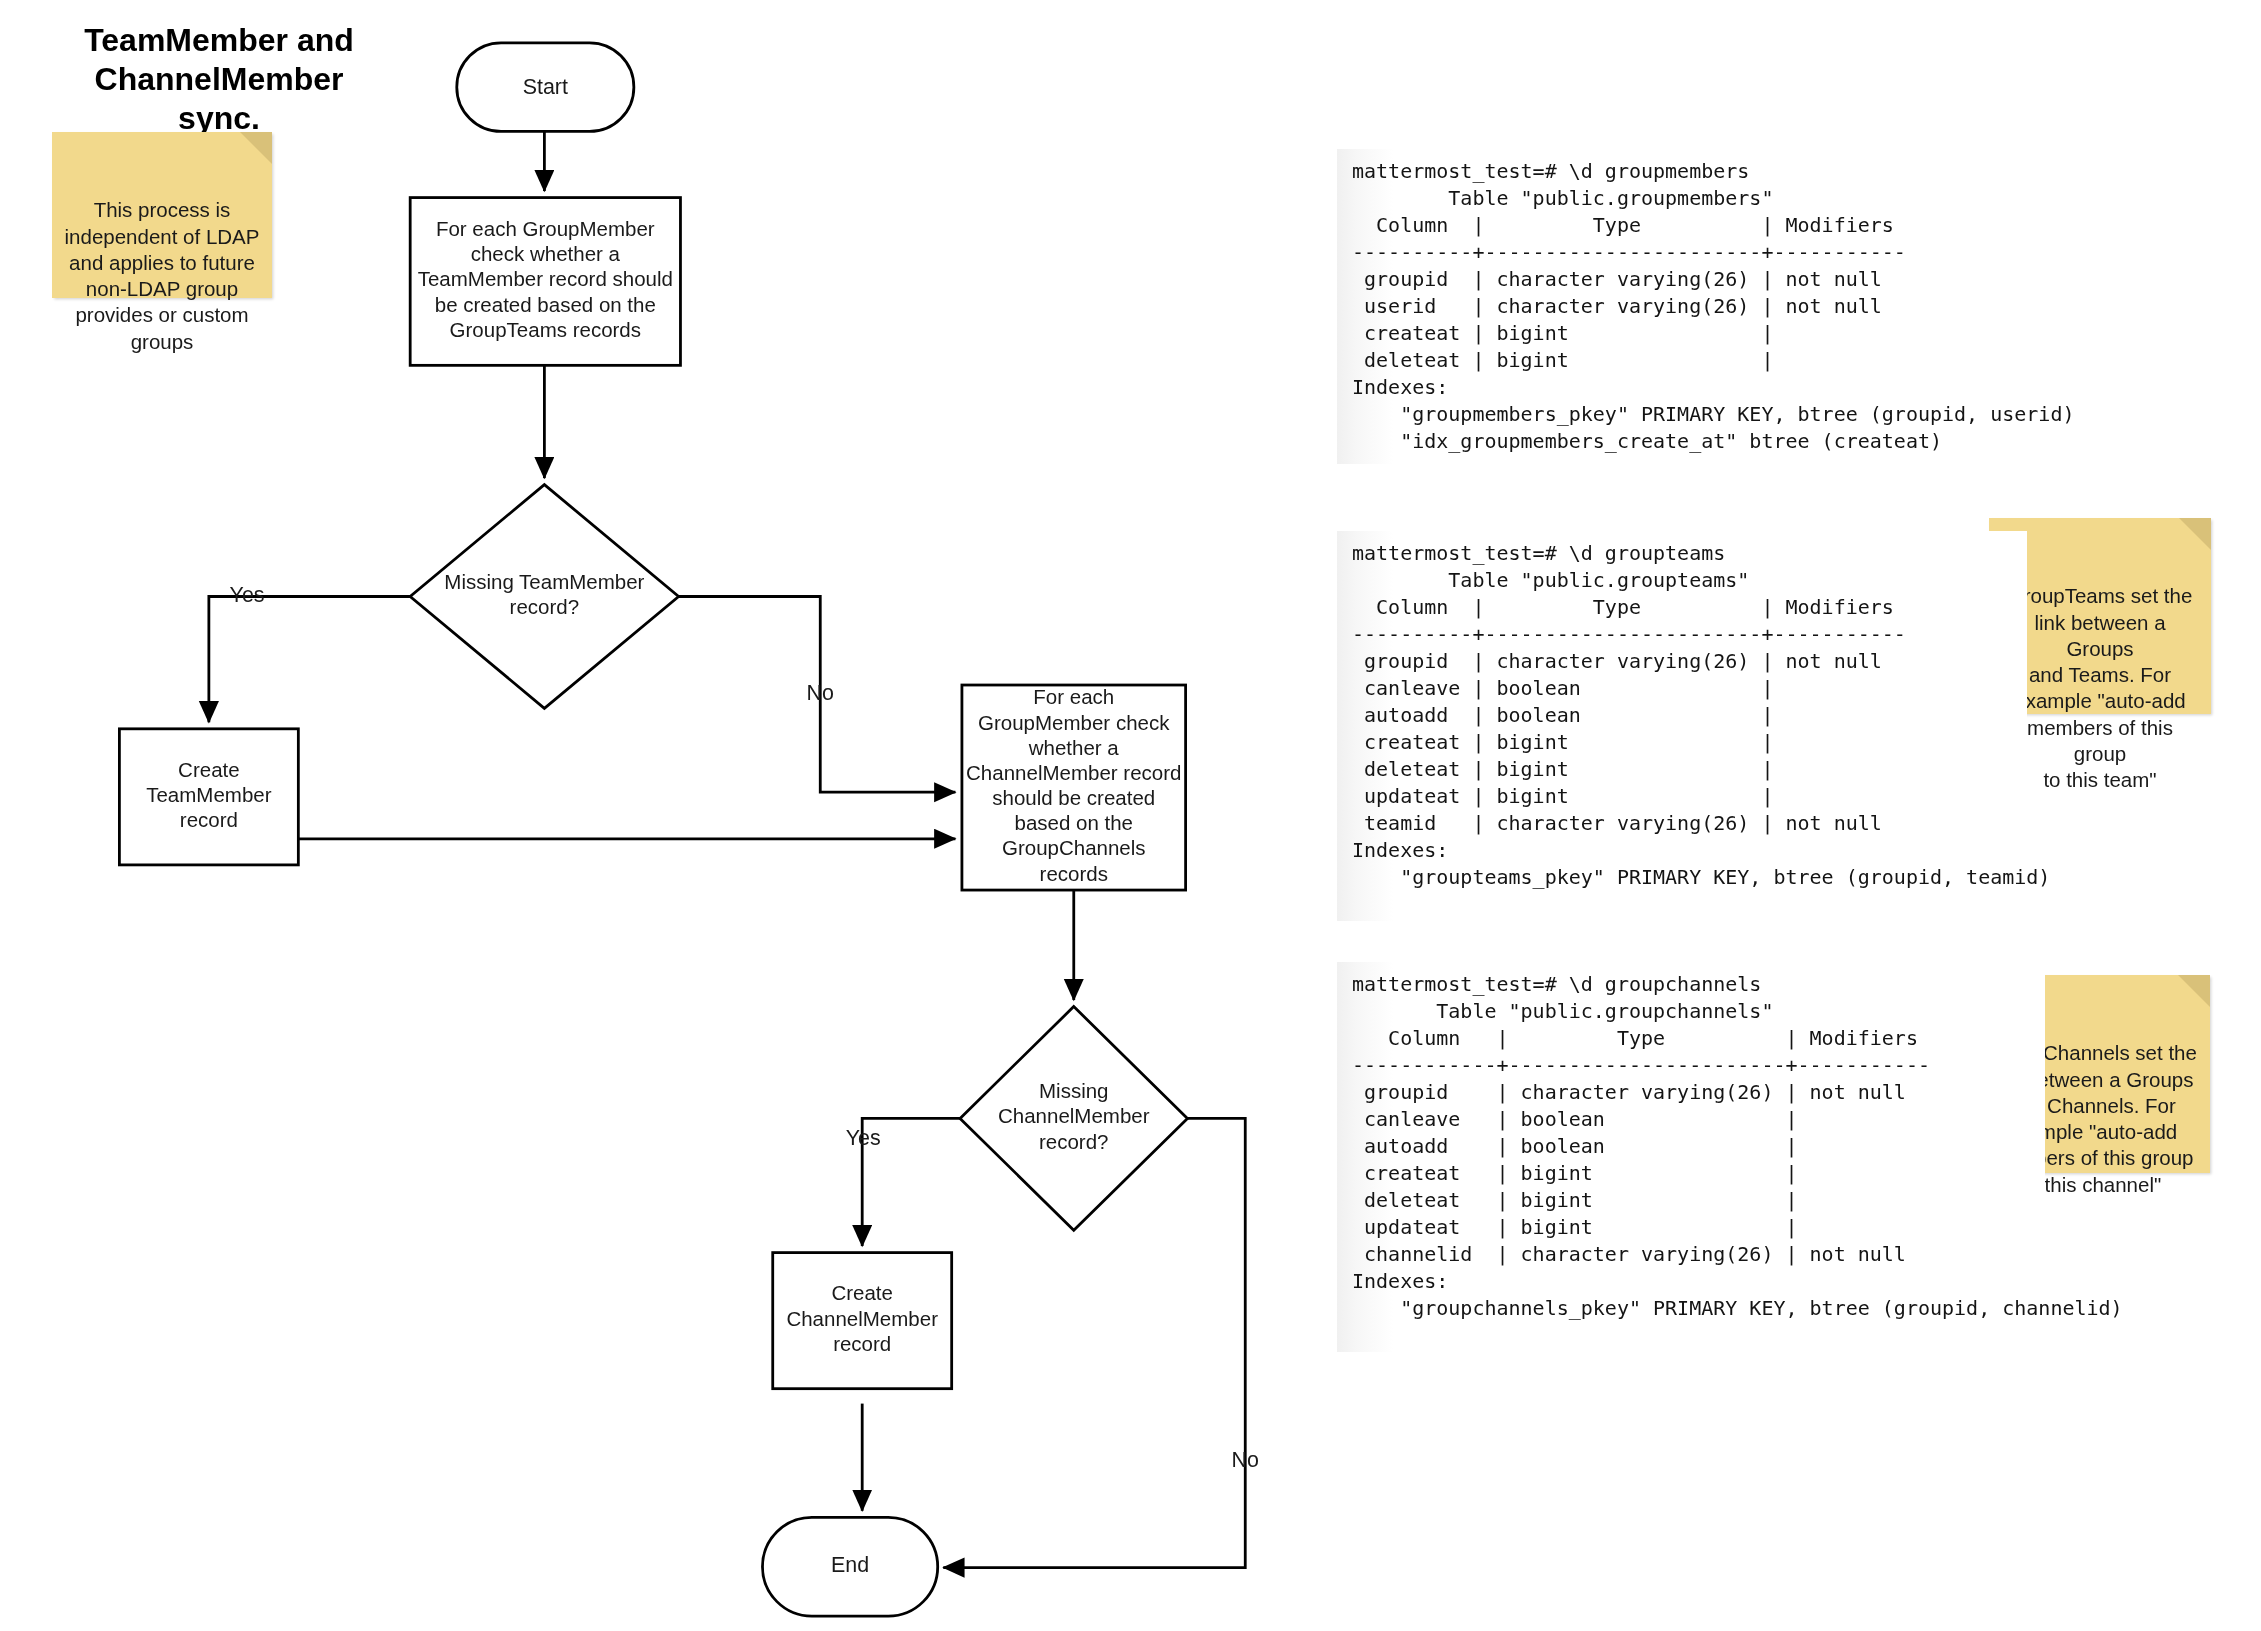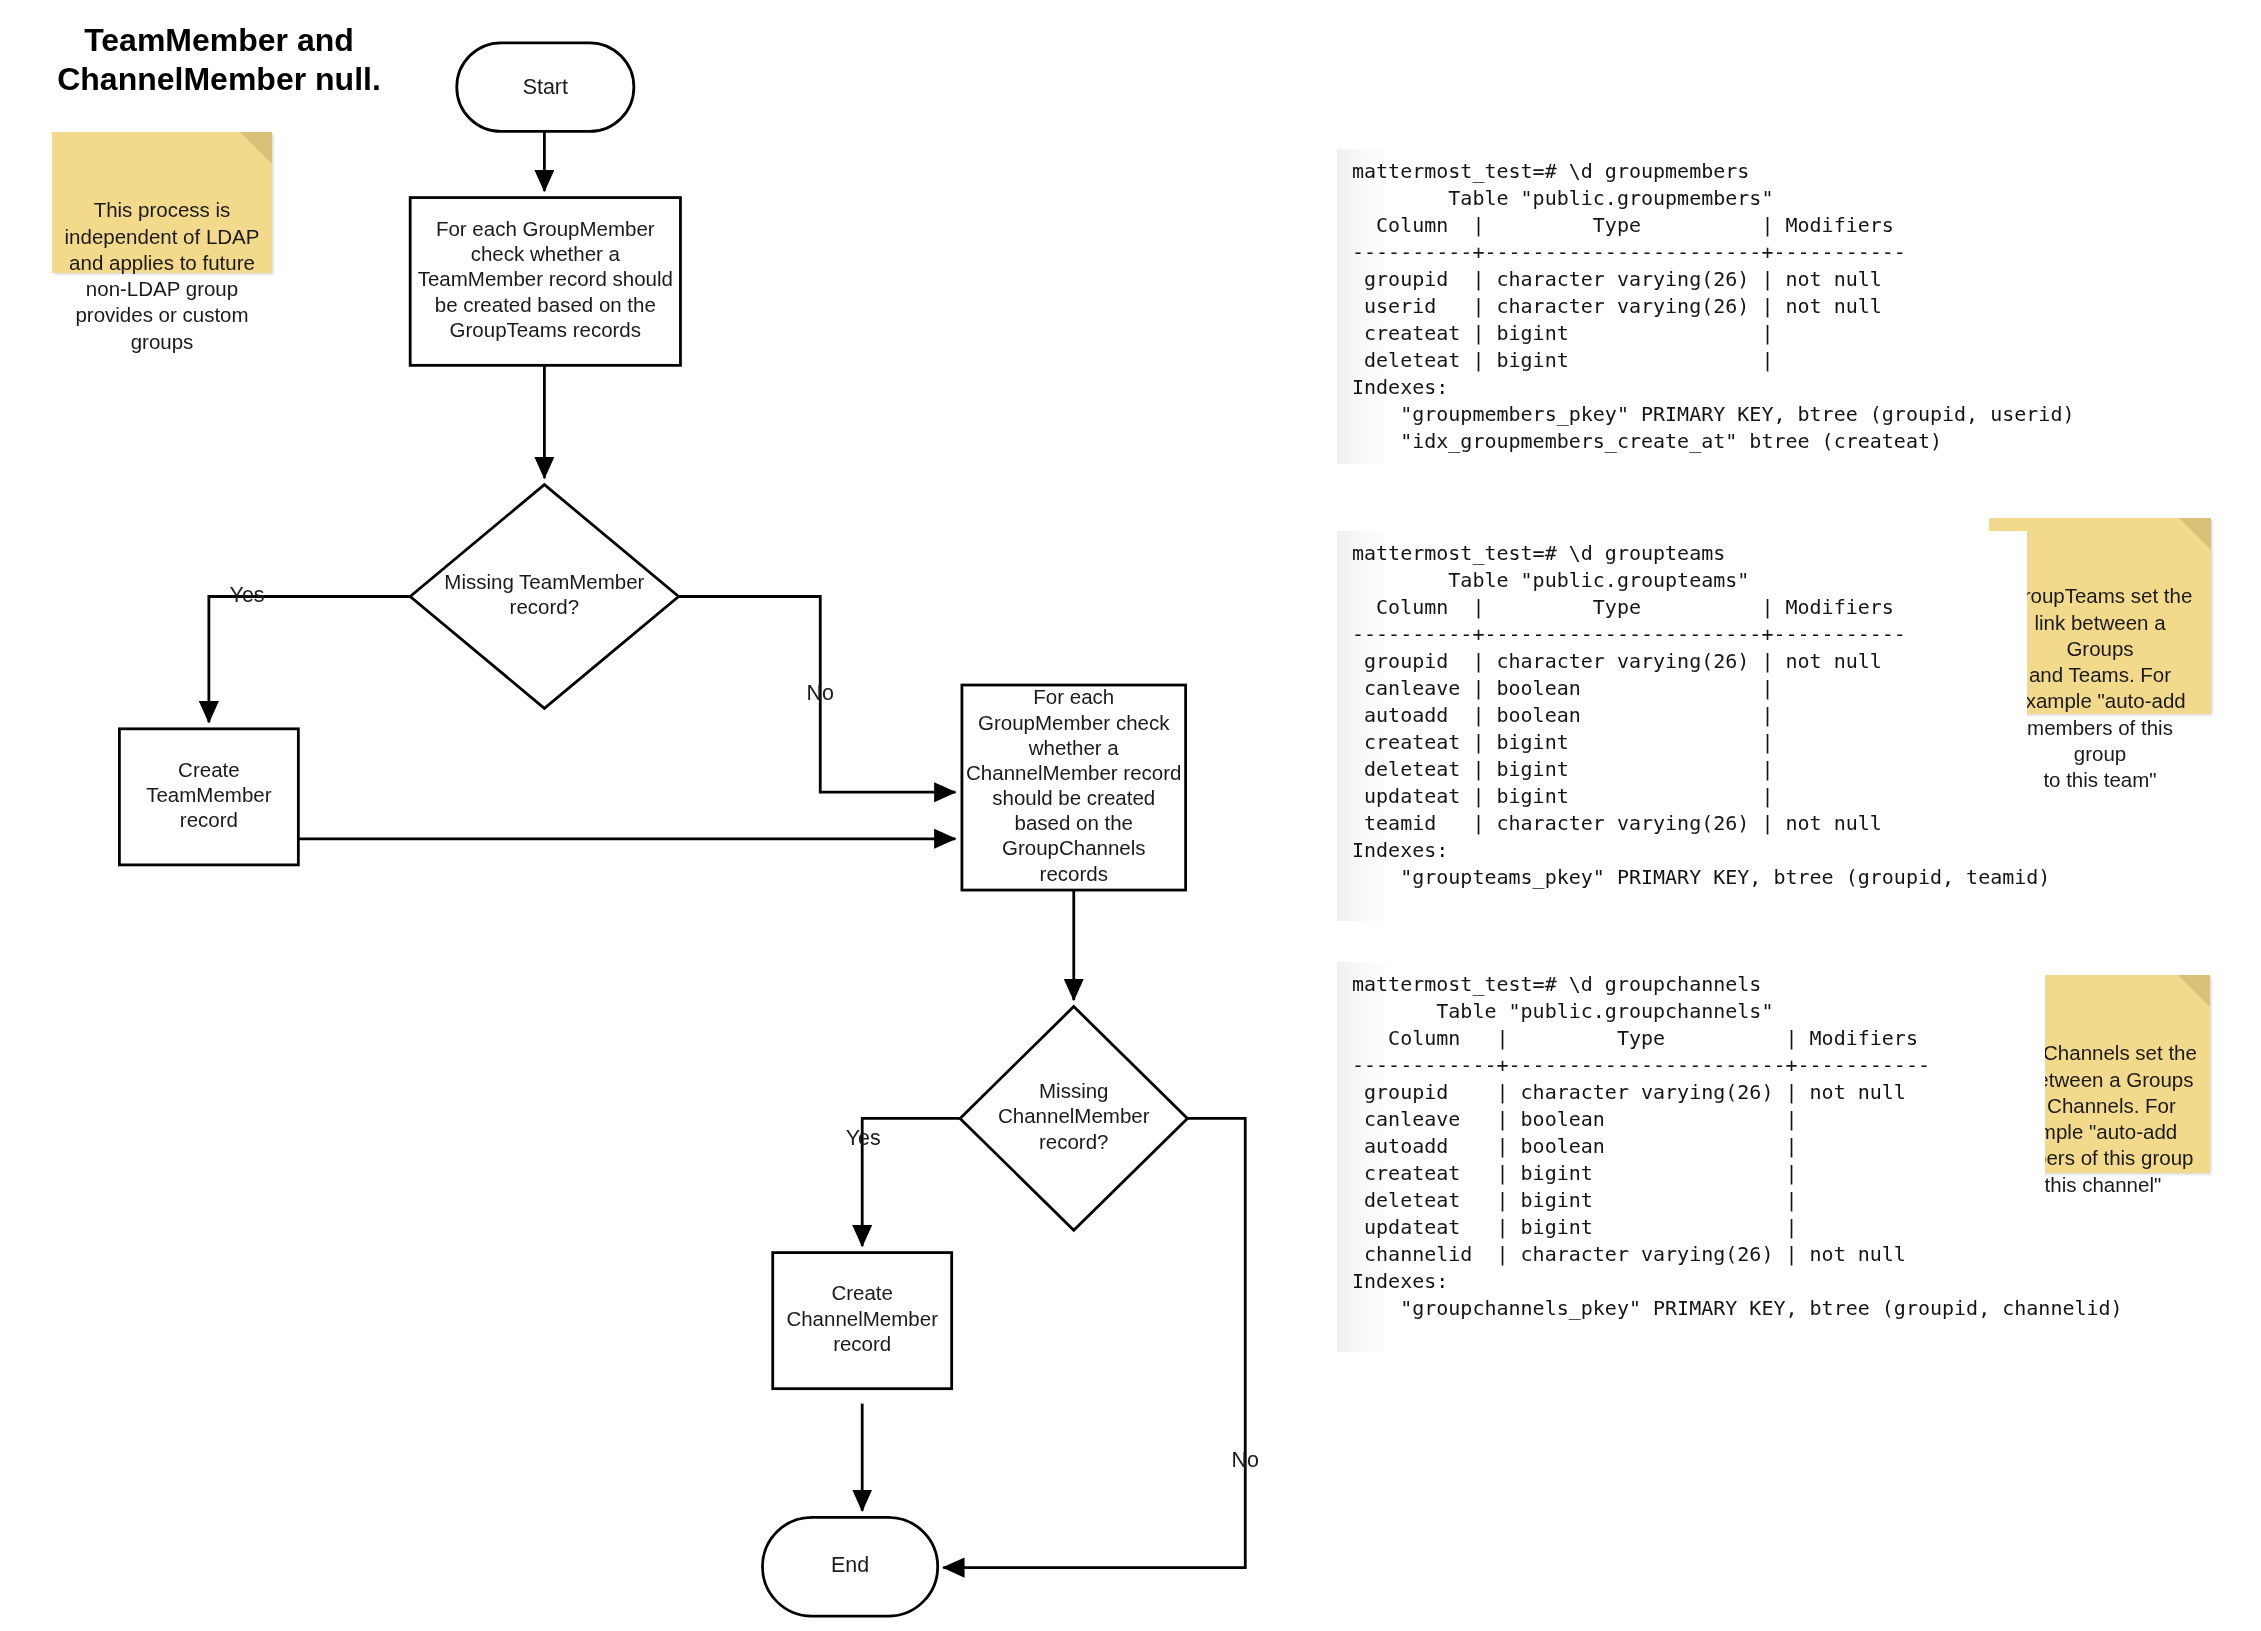--- a/index.html
+++ b/index.html
@@ -102,21 +102,21 @@
     padding: 9.3px 13px 11.2px 15px;
     box-sizing: border-box;
     margin-left: 6px;
   }
   .term-block .term-line { display: block; }
 </style>
 </head>
 <body>
 
 <div id="diagram-title">TeamMember and
-ChannelMember null.</div>
+ChannelMember sync.</div>
 
 <svg id="flowchart-svg" viewBox="0 0 1400 1750">
   <defs>
     <marker id="arrowhead" markerWidth="9" markerHeight="9" refX="7.6" refY="3.6" orient="auto" markerUnits="strokeWidth">
       <path d="M0,0 L8,3.6 L0,7.2 z" fill="#000000"></path>
     </marker>
   </defs>
 
   <path class="fc-line" d="M584,141 L584,205" marker-end="url(#arrowhead)"></path>
 
@@ -175,21 +175,21 @@
     <rect class="fc-shape" x="818" y="1628" width="188" height="106" rx="53" ry="53"></rect>
     <text class="fc-text fc-text-big" x="912" y="1681">End</text>
   </g>
 
   <text class="fc-edge-label" x="265" y="640">Yes</text>
   <text class="fc-edge-label" x="880" y="745">No</text>
   <text class="fc-edge-label" x="926" y="1222">Yes</text>
   <text class="fc-edge-label" x="1336" y="1568">No</text>
 </svg>
 
-<div class="sticky-note" id="note-ldap" style="left:52px; top:132px; width:220px; height:141px;">
+<div class="sticky-note" id="note-ldap" style="left:52px; top:132px; width:220px; height:166px;">
   <span class="fold"></span>
   <span>This process is
 independent of LDAP
 and applies to future
 non-LDAP group
 provides or custom
 groups</span>
 </div>
 
 <div class="sticky-note" id="note-groupteams" style="left:1989px; top:518px; width:222px; height:196px;">

